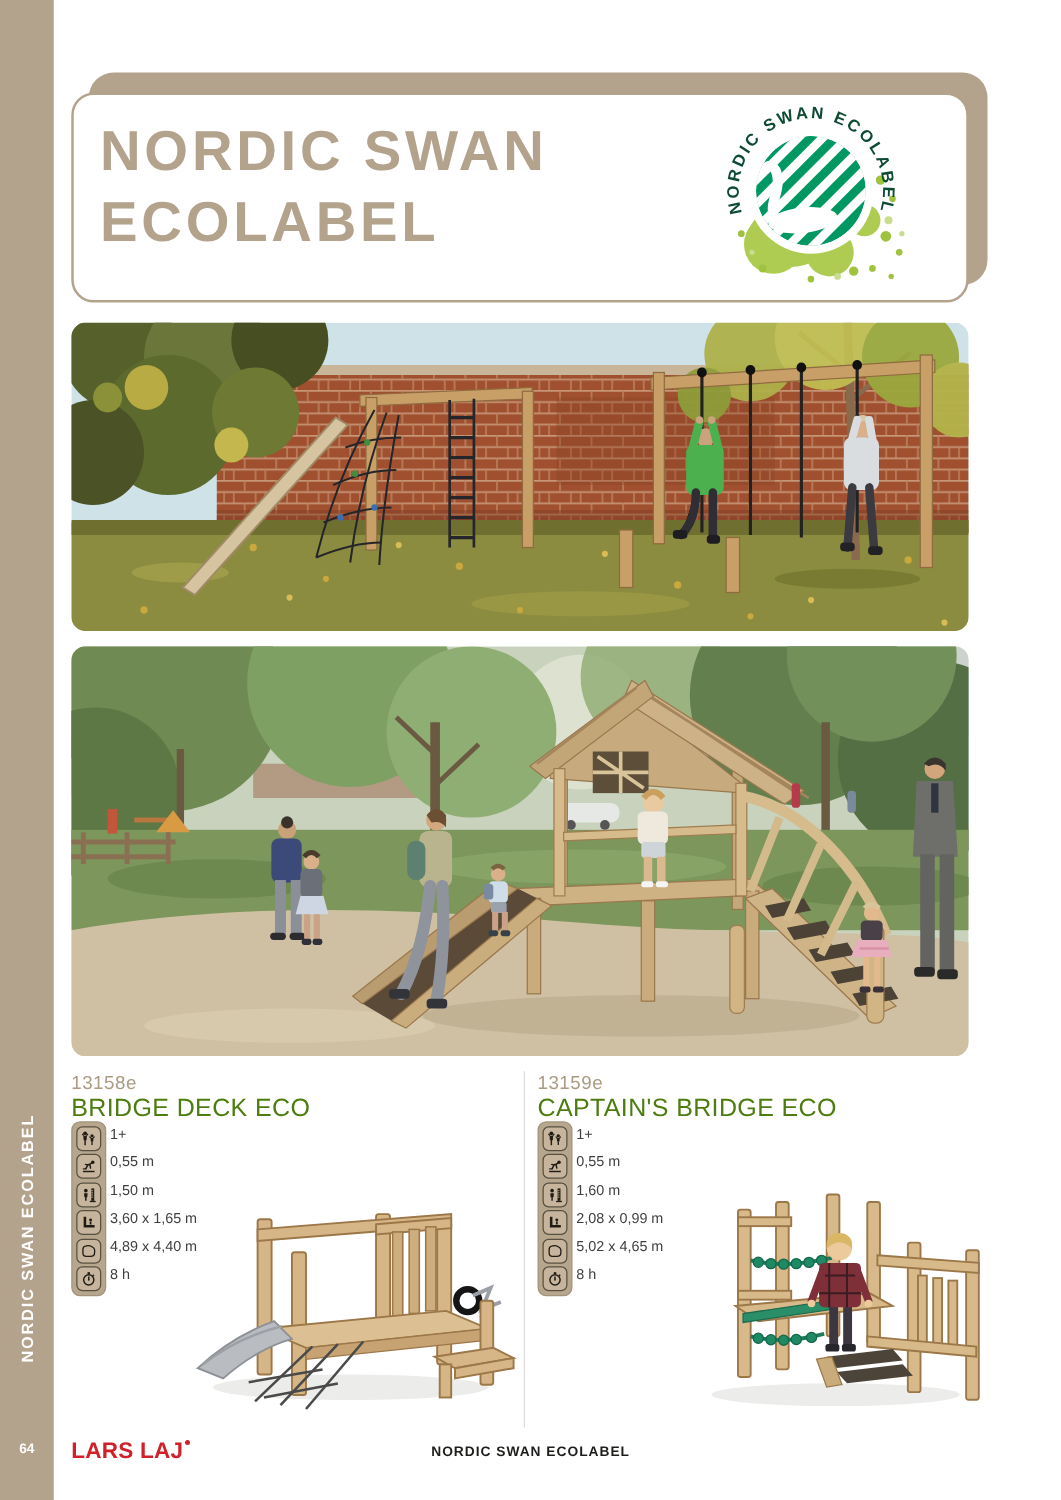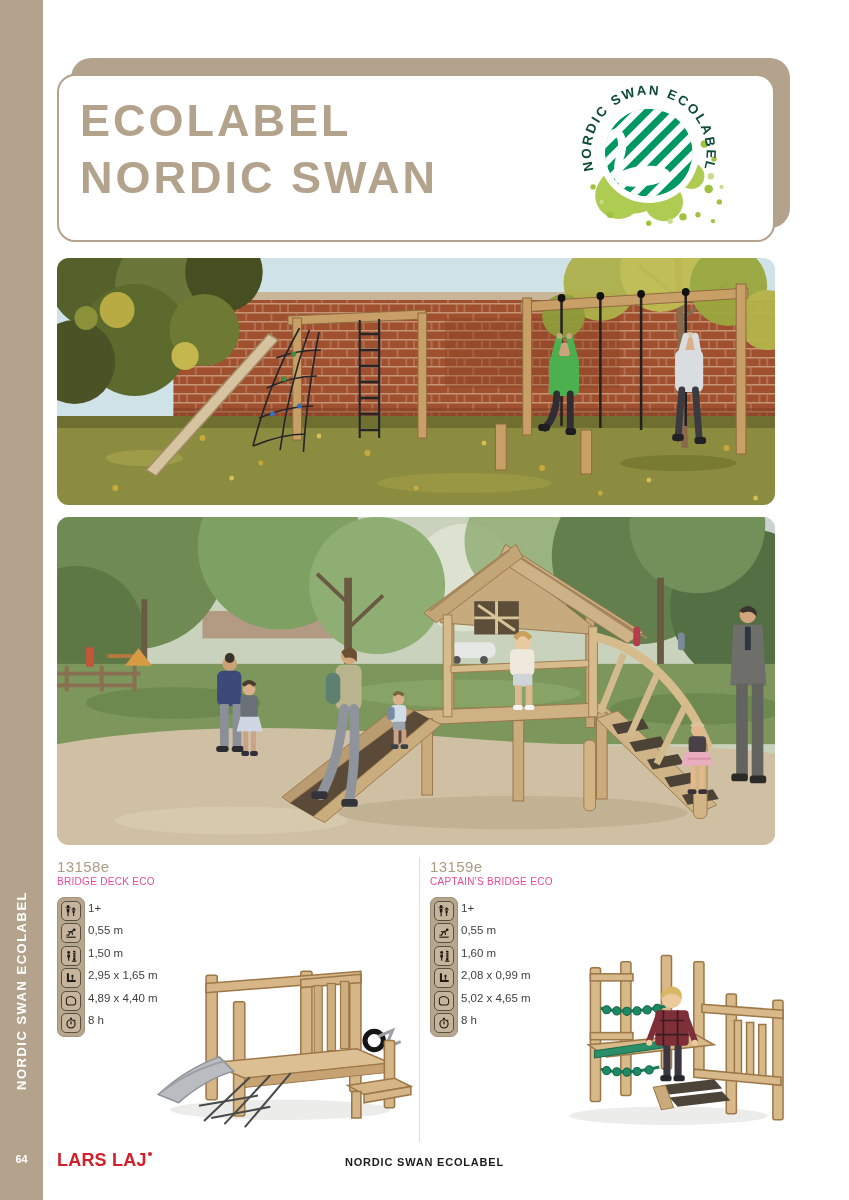--- a/index.html
+++ b/index.html
@@ -24,21 +24,21 @@
       font-size:45px;line-height:57px;font-weight:700;letter-spacing:3px;}
   .logo-svg{position:absolute;left:578px;top:82px;}
 
   
   .photo{position:absolute;left:57px;display:block;}
   .photo1{top:258px;}
   .photo2{top:517px;}
 
   
   .product-code{position:absolute;font-size:15px;font-weight:400;color:#ab9b83;letter-spacing:.4px;}
-  .product-name{position:absolute;font-size:10px;color:#ec4899;letter-spacing:.3px;}
+  .product-name{position:absolute;font-size:20px;color:#4d7c0f;letter-spacing:.3px;}
   .spec-strip{position:absolute;width:20px;background:#b7a68e;border:1px solid #a4937b;
       border-radius:7px;padding:3px;}
   .spec-tile{width:20px;height:20px;box-sizing:border-box;background:#c6b59c;
       border:1.5px solid #57503f;border-radius:5px;display:flex;align-items:center;
       justify-content:center;margin-bottom:2.4px;}
   .spec-tile:last-child{margin-bottom:0;}
   .spec-values{position:absolute;font-size:11.5px;color:#3f3f3f;}
   .spec-values div{height:22.4px;line-height:22.4px;}
   .col-divider{position:absolute;left:419px;top:857px;width:1px;height:285px;background:#dcdcdc;}
   .product-img{position:absolute;}
@@ -56,22 +56,22 @@
 
 <div class="page">
 
   <div class="sidebar"></div>
   <div class="sidebar-label">NORDIC SWAN ECOLABEL</div>
   <div class="page-number">64</div>
 
   <div class="header-shadow"></div>
   <div class="header-card"></div>
   <div class="header-title">
+    <div>NORDIC SWAN</div>
     <div>ECOLABEL</div>
-    <div>NORDIC SWAN</div>
   </div>
 
   <svg class="logo-svg" width="150" height="152" viewBox="0 0 140 142">
     <g>
       <ellipse cx="50" cy="100" rx="31" ry="23" fill="#aecb52"></ellipse>
       <circle cx="38" cy="106" r="22" fill="#aecb52"></circle>
       <circle cx="80" cy="112" r="18" fill="#aecb52"></circle>
       <circle cx="106" cy="88" r="12" fill="#aecb52"></circle>
       <circle cx="118" cy="58" r="3.5" fill="#9fc23f"></circle>
         <circle cx="127" cy="72" r="2.5" fill="#9fc23f"></circle>
@@ -448,21 +448,21 @@
           <path d="M17.5 6.5 L19.2 8.2" stroke="#201c15" stroke-width="2"></path>
           <path d="M12 13.5 L12 9" stroke="#201c15" stroke-width="2"></path>
           <circle cx="12" cy="13.5" r="1.2" fill="#201c15"></circle>
         </svg>
     </div>
   </div>
   <div class="spec-values" style="left:88px;top:897px">
     <div>1+</div>
     <div>0,55 m</div>
     <div>1,50 m</div>
-    <div>2,95 x 1,65 m</div>
+    <div>3,60 x 1,65 m</div>
     <div>4,89 x 4,40 m</div>
     <div>8 h</div>
   </div>
 
   <svg class="product-img" style="left:148px;top:942px" width="270" height="190" viewBox="0 0 265 185">
     <ellipse cx="130" cy="164" rx="108" ry="10" fill="#ececea"></ellipse>
     <g fill="#d6b586" stroke="#9c7748" stroke-width="1.5">
       <rect x="57" y="32" width="11" height="122" rx="2"></rect>
       <rect x="84" y="58" width="11" height="112" rx="2"></rect>
       <rect x="150" y="28" width="11" height="98" rx="2"></rect>

